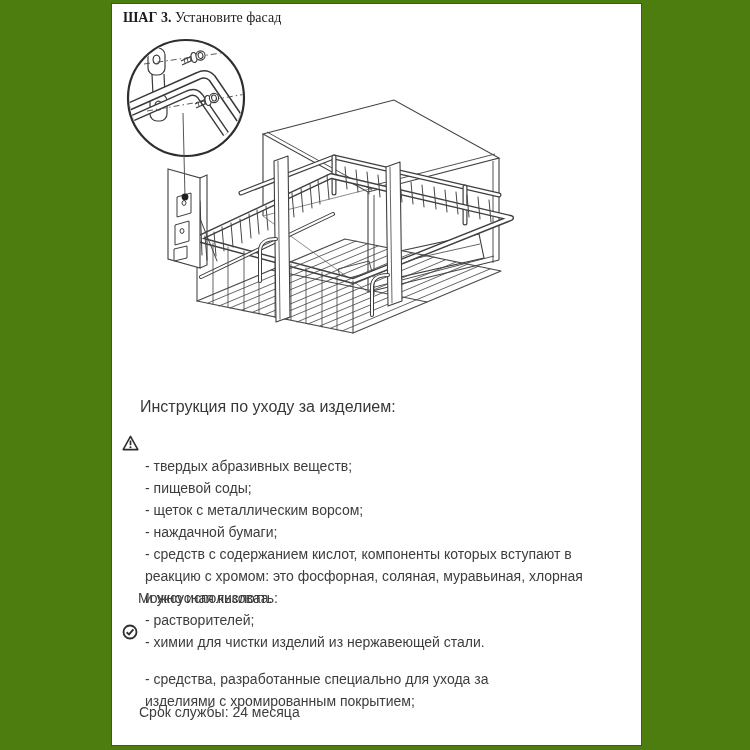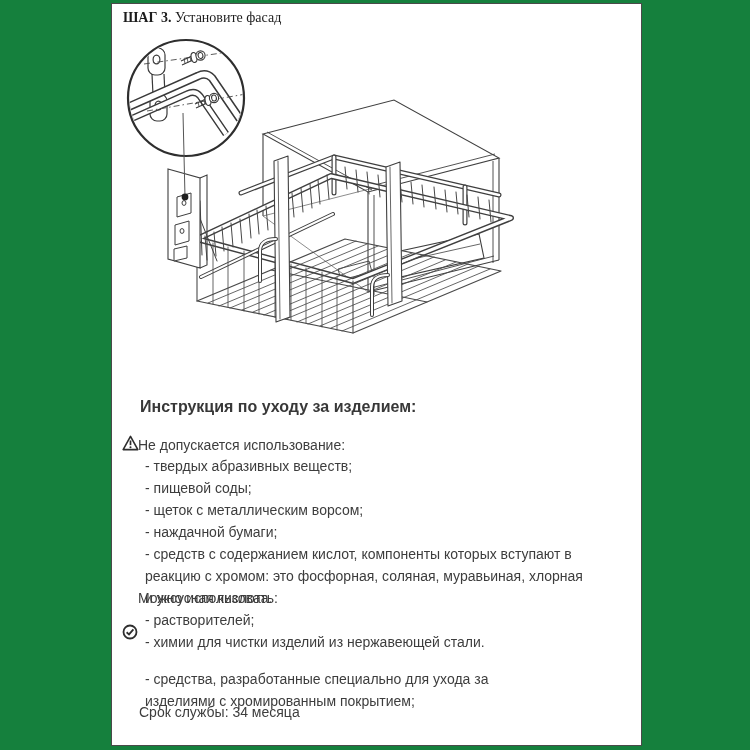--- a/index.html
+++ b/index.html
@@ -1,24 +1,24 @@
 <!DOCTYPE html>
 <html><head>
 <meta charset="utf-8">
 <style>
   html,body{margin:0;padding:0;background:#fff;}
-  .canvas{position:relative;width:750px;height:750px;background:#15803d;overflow:hidden;
+  .canvas{position:relative;width:750px;height:750px;background:#4d7c0f;overflow:hidden;
           font-family:"Liberation Sans","DejaVu Sans",sans-serif;}
   .page{position:absolute;left:111px;top:3px;width:531px;height:743px;background:#fff;
         border:1.5px solid #4a4a4a;box-sizing:border-box;}
   .hdr{position:absolute;left:11px;top:6px;font-family:"Liberation Serif","DejaVu Serif",serif;
        font-size:14px;color:#1c1c1c;white-space:nowrap;}
   .hdr b{font-weight:bold;}
   .diagram{position:absolute;left:0;top:0;width:531px;height:743px;pointer-events:none;}
-  .care-title{position:absolute;left:28px;top:394px;font-size:16px;color:#383838;font-weight:bold;}
+  .care-title{position:absolute;left:28px;top:394px;font-size:16px;color:#383838;}
   .sect-head{position:absolute;font-size:14px;color:#3d3d3d;}
   .lines{position:absolute;font-size:14px;color:#3d3d3d;line-height:22px;white-space:pre-line;}
   .ico{position:absolute;}
   .foot{position:absolute;font-size:14px;color:#3d3d3d;}
 </style>
 </head>
 <body>
 
 <div class="canvas">
   <div class="page">
@@ -218,34 +218,33 @@
       </g>
     </svg>
 
     <div class="care-title">Инструкция по уходу за изделием:</div>
 
     <svg class="ico" style="left:10px;top:431px" width="17" height="16" viewBox="0 0 18 17">
       <path d="M9 1.5 L16.8 15.5 H1.2 Z" fill="none" stroke="#2e2e2e" stroke-width="1.7" stroke-linejoin="round"></path>
       <line x1="9" y1="5.8" x2="9" y2="10.8" stroke="#2e2e2e" stroke-width="1.8"></line>
       <circle cx="9" cy="13.1" r="1.1" fill="#2e2e2e"></circle>
     </svg>
-    <div class="sect-head" style="left:26px;top:433px">Не допускается использование:</div>
     <div class="lines" style="left:33px;top:451px">- твердых абразивных веществ;
 - пищевой соды;
 - щеток с металлическим ворсом;
 - наждачной бумаги;
 - средств с содержанием кислот, компоненты которых вступают в
 реакцию с хромом: это фосфорная, соляная, муравьиная, хлорная
 и уксусная кислота.
 - растворителей;
 - химии для чистки изделий из нержавеющей стали.</div>
 
     <svg class="ico" style="left:10px;top:620px" width="16" height="16" viewBox="0 0 16 16">
       <circle cx="8" cy="8" r="6.5" fill="none" stroke="#2e2e2e" stroke-width="1.8"></circle>
       <polyline points="4.6,8.3 7,10.4 11.4,5.4" fill="none" stroke="#2e2e2e" stroke-width="1.8"></polyline>
     </svg>
     <div class="sect-head" style="left:26px;top:586px">Можно использовать:</div>
     <div class="lines" style="left:33px;top:664px">- средства, разработанные специально для ухода за
 изделиями с хромированным покрытием;</div>
 
-    <div class="foot" style="left:27px;top:700px">Срок службы: 34 месяца</div>
+    <div class="foot" style="left:27px;top:700px">Срок службы: 24 месяца</div>
   </div>
 </div>
 
 </body></html>

